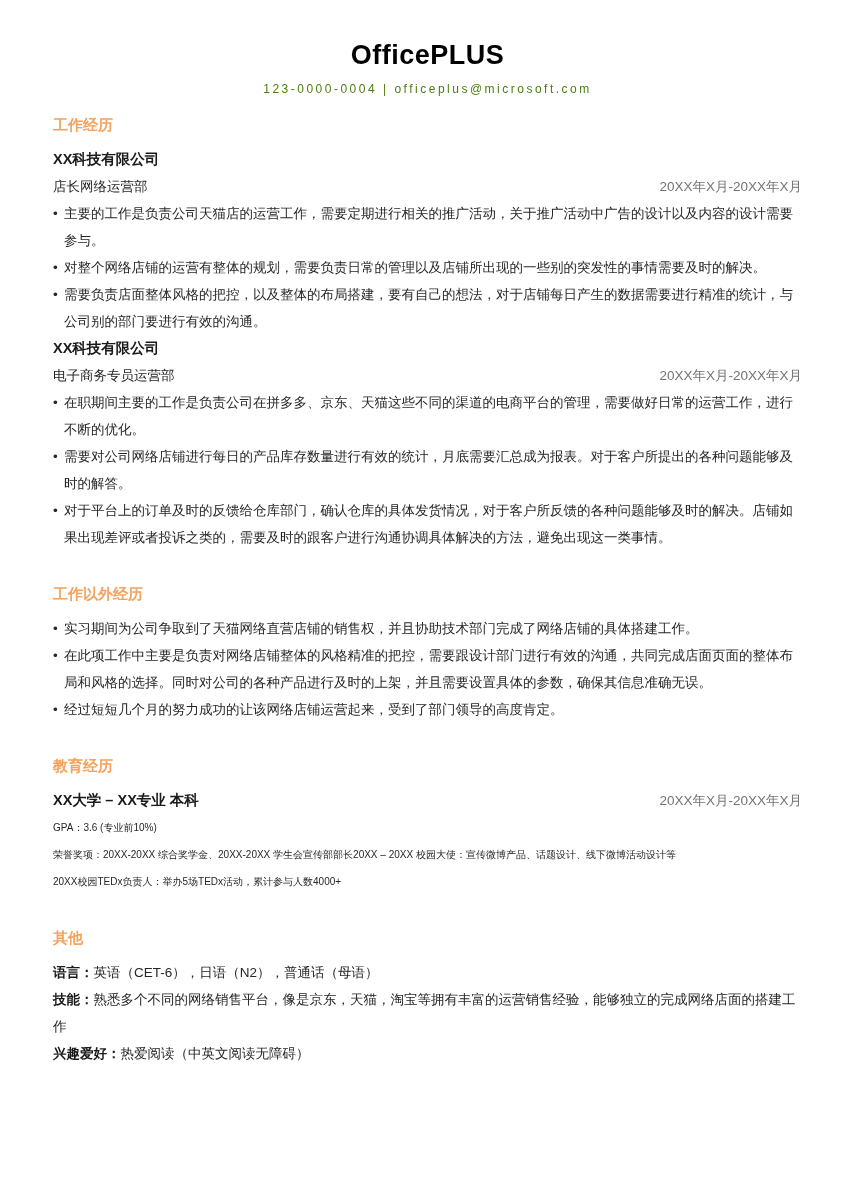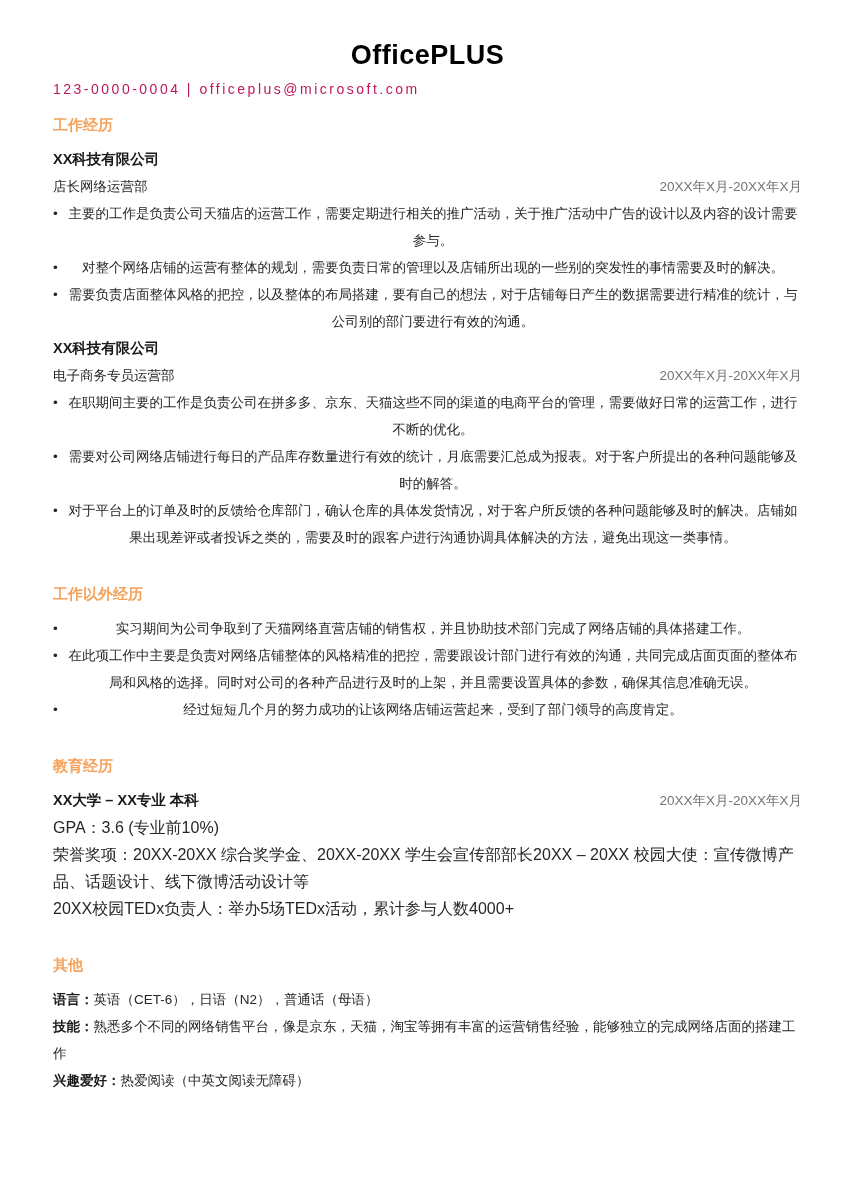--- a/index.html
+++ b/index.html
@@ -25,25 +25,25 @@
   .hdr-title {
     margin: 0 0 10px 0;
     text-align: center;
     font-size: 27px;
     line-height: 30px;
     font-weight: bold;
     color: #000000;
     letter-spacing: 0.5px;
   }
   .hdr-contact {
-    text-align: left;
-    font-size: 14px;
+    text-align: center;
+    font-size: 12px;
     line-height: 18px;
     letter-spacing: 2.5px;
-    color: #be185d;
+    color: #4d7c0f;
   }
   
   .section { margin-top: 34px; }
   .section.first { margin-top: 18px; }
   .sec-heading {
     margin: 0 0 12px 0;
     font-size: 15px;
     line-height: 18px;
     font-weight: bold;
     color: #F4A25C;
@@ -66,30 +66,29 @@
   ul.bullets {
     margin: 0;
     padding: 0;
     list-style: none;
   }
   ul.bullets li {
     position: relative;
     padding-left: 11px;
     font-size: 13.5px;
     line-height: 27px;
-    text-align: center;
   }
   ul.bullets li::before {
     content: "\2022";
     position: absolute;
     left: 0;
     top: 0;
   }
   .plain-line {
-    font-size: 16px;
+    font-size: 10px;
     line-height: 27px;
   }
   .labeled-line {
     font-size: 13.5px;
     line-height: 27px;
   }
   .labeled-line .lbl { font-weight: bold; color: #1a1a1a; }
   .entry { margin: 0; }
 </style>
 </head>

